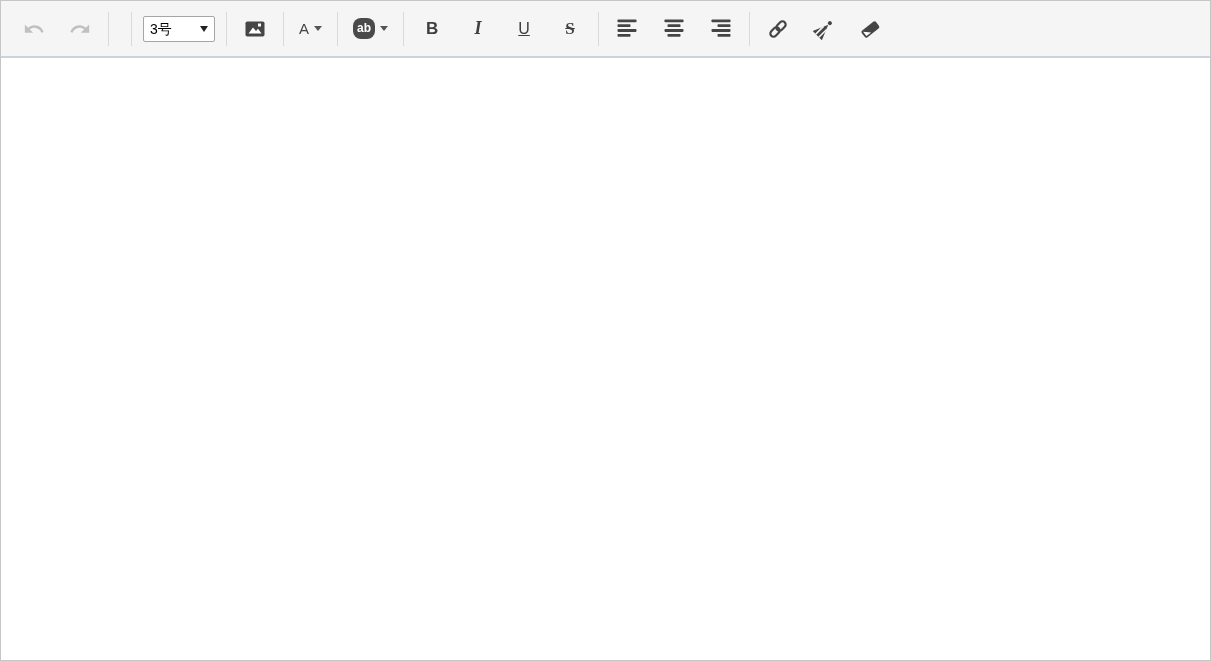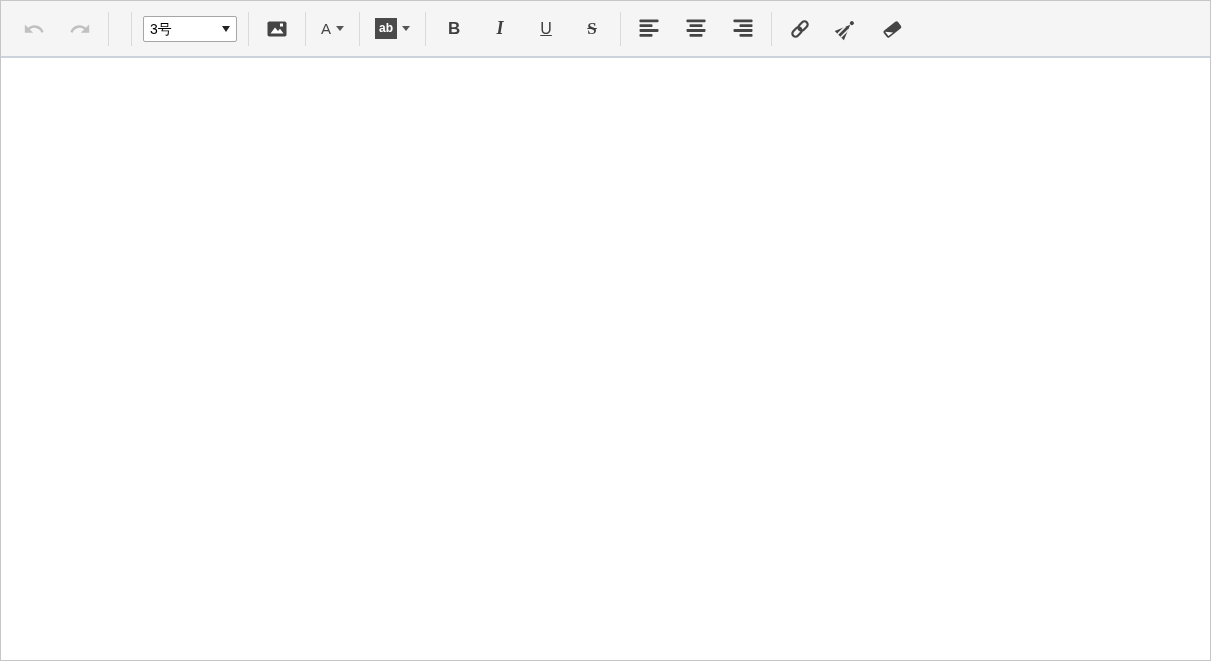--- a/index.html
+++ b/index.html
@@ -25,37 +25,37 @@
   .group.tight{gap:13px;}
   .select-wrap{position:relative;flex:none;}
   .select-wrap select{
     -webkit-appearance:none;appearance:none;
     height:26px;width:100%;box-sizing:border-box;
     border:1px solid #a6a6a6;border-radius:2px;background:#fff;
     font-size:14px;color:#000;padding:0 20px 0 6px;
     font-family:"Liberation Sans",sans-serif;
   }
   .font-wrap{width:168px;}
-  .size-wrap{width:94px;}
+  .size-wrap{width:72px;}
   .select-caret{
     position:absolute;right:7px;top:50%;margin-top:-3px;
     width:0;height:0;pointer-events:none;
     border-left:4.5px solid transparent;border-right:4.5px solid transparent;
     border-top:6px solid #222;
   }
   .caret{
     width:0;height:0;flex:none;margin-left:5px;
     border-left:4px solid transparent;border-right:4px solid transparent;
     border-top:5px solid #555;
   }
   .btn.wide{width:auto;padding:0 4px;}
   .letterA{font-size:15px;color:#454545;}
   .badge{
     background:#4a4a4a;color:#fff;font-size:12px;font-weight:bold;
-    border-radius:0;padding:4px 4px;line-height:13px;
+    border-radius:8px;padding:4px 4px;line-height:13px;
   }
   .bold-l{font-weight:bold;font-size:17px;color:#3f3f3f;}
   .italic-l{font-family:"Liberation Serif",serif;font-style:italic;font-weight:bold;font-size:18px;color:#3f3f3f;}
   .under-l{font-size:16px;color:#3f3f3f;text-decoration:underline;}
   .strike-l{font-family:"Liberation Serif",serif;font-weight:bold;font-size:17px;color:#3f3f3f;text-decoration:line-through;}
   .content{
     height:602px;box-sizing:border-box;background:#fff;outline:none;
     padding:10px;font-size:14px;color:#333;
   }
   svg{display:block;}

